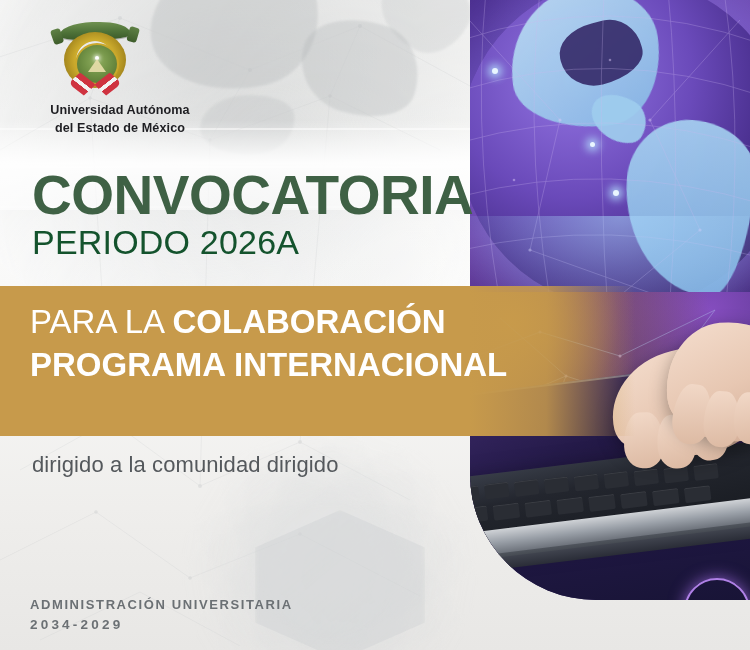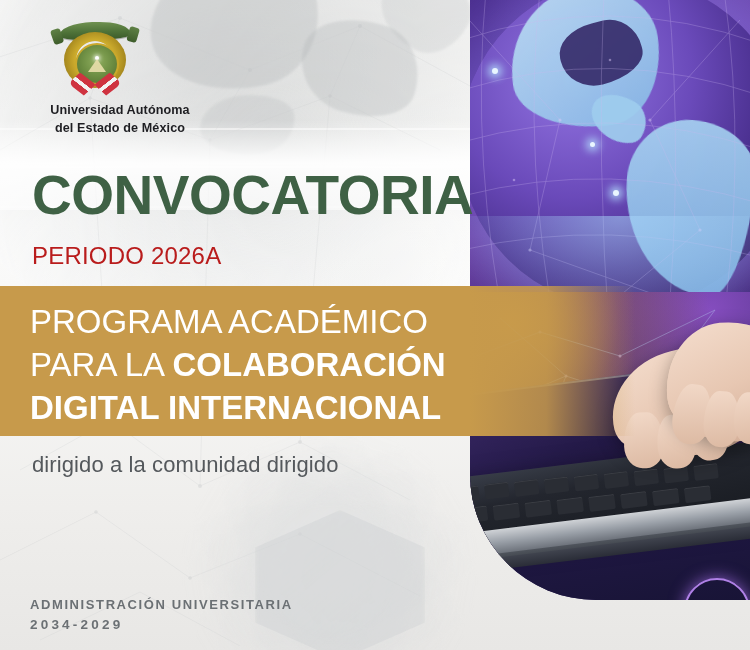--- a/index.html
+++ b/index.html
@@ -215,22 +215,22 @@
     letter-spacing:.1px;white-space:nowrap;text-align:center;
   }
 
   
   .headline{position:absolute;left:32px;top:168px;}
   .h-main{
     font-size:55px;font-weight:700;letter-spacing:-0.5px;line-height:1.0;
     color:#3f6145;
   }
   .h-sub{
-    margin-top:21px;font-size:24px;font-weight:400;letter-spacing:.2px;
-    color:#b91c1c;line-height:1;
+    margin-top:2px;font-size:34px;font-weight:400;letter-spacing:.2px;
+    color:#14532d;line-height:1;
   }
 
   
   .band{
     position:absolute;left:0;top:286px;width:635px;height:150px;
     background:linear-gradient(90deg,#c79a4b 0%,#c79a4b 74%,rgba(199,154,75,.86) 86%,rgba(199,154,75,.0) 100%);
   }
   .band-inner{
     position:absolute;left:30px;top:14px;right:0;
     color:#ffffff;font-size:33px;line-height:1.31;letter-spacing:0px;
@@ -416,27 +416,24 @@
   </div>
 
   <div class="headline">
     <div class="h-main">CONVOCATORIA</div>
     <div class="h-sub">PERIODO 2026A</div>
   </div>
 
   <div class="band">
     <div class="band-inner">
       <div class="ln">
-        <span class="reg">PROGRAMA ACADÉMICO</span>
-      </div>
-      <div class="ln">
         <span class="reg">PARA LA </span><span class="bold">COLABORACIÓN</span>
       </div>
       <div class="ln">
-        <span class="bold">DIGITAL INTERNACIONAL</span>
+        <span class="bold">PROGRAMA INTERNACIONAL</span>
       </div>
     </div>
   </div>
 
   <div class="target-line">dirigido a la comunidad dirigido</div>
 
   <div class="admin-block">
     <div class="admin-l1">ADMINISTRACIÓN UNIVERSITARIA</div>
     <div class="admin-l2">2034-2029</div>
   </div>

